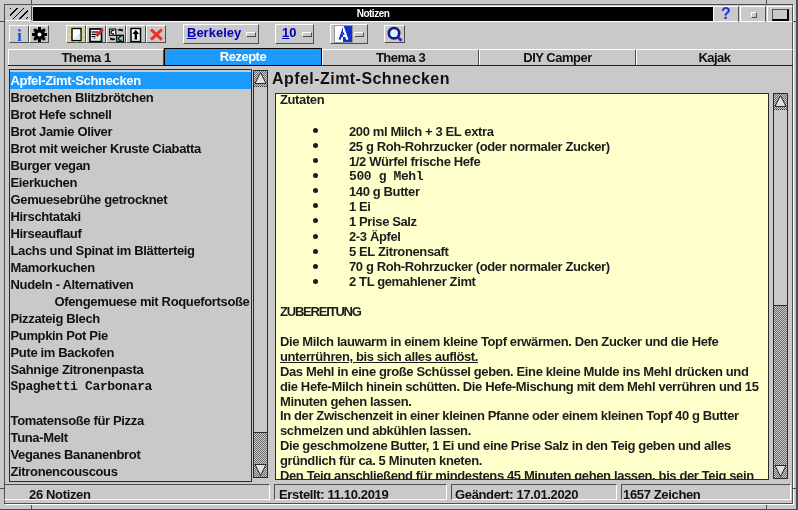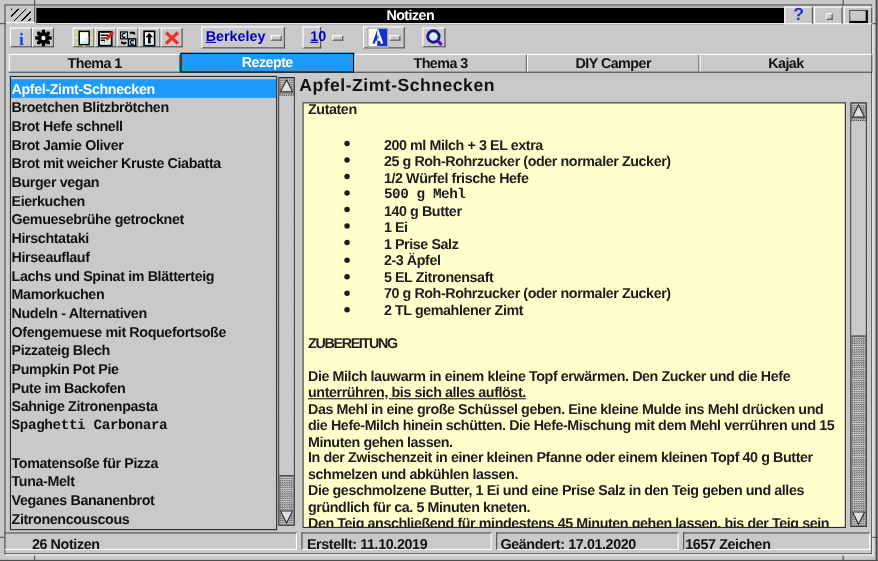--- a/index.html
+++ b/index.html
@@ -4,21 +4,21 @@
 *{margin:0;padding:0;box-sizing:border-box}
 html,body{width:798px;height:510px;overflow:hidden}
 body{position:relative;background:#c9c9c9;font-family:"Liberation Sans",sans-serif;font-weight:bold;font-size:13px;color:#111}
 .abs{position:absolute}
 #frame{left:4px;top:4px;width:789px;height:500px;border:1px solid #4e4e4e}
 .tick{background:#4e4e4e}
 
 #menubtn{left:6px;top:6px;width:26px;height:15px;background:#c9c9c9;border-right:1px solid #4e4e4e;border-bottom:1px solid #fff;}
 #menubtn .hatch{position:absolute;left:4px;top:2px;width:18px;height:11px;
  background:repeating-linear-gradient(135deg,#000 0 1.2px,transparent 1.2px 4.6px)}
-#titleblk{left:33px;top:6px;width:680px;height:16px;background:#000;border-top:1px solid #fff;border-bottom:1px solid #fff;color:#fff;text-align:center;line-height:14px;font-size:13px;letter-spacing:-0.5px}
+#titleblk{left:33px;top:6px;width:680px;height:16px;background:#000;border-top:1px solid #fff;border-bottom:1px solid #fff;color:#fff;text-align:center;line-height:14px;font-size:10px;letter-spacing:-0.5px}
 .tbtn{top:6px;height:16px;background:#c9c9c9;border-top:1px solid #fff;border-left:1px solid #fff;border-right:1px solid #4e4e4e;border-bottom:1px solid #fff}
 #helpbtn{left:713px;width:26px;color:#2230e0;text-align:center;line-height:14.5px;font-size:16px}
 #minbtn{left:740px;width:26px}
 #minbtn i{position:absolute;left:10px;top:5px;width:6px;height:6px;background:#c9c9c9;border-top:1px solid #fff;border-left:1px solid #fff;border-right:1px solid #4e4e4e;border-bottom:1px solid #4e4e4e}
 #maxbtn{left:767px;width:26px}
 #maxbtn i{position:absolute;left:4px;top:2px;width:17px;height:12px;background:#c9c9c9;border-top:1px solid #555;border-left:1px solid #555;border-right:2px solid #000;border-bottom:2px solid #000}
 
 .btn{top:25px;width:20px;height:18px;background:#c9c9c9;border-top:1px solid #fff;border-left:1px solid #fff;border-right:1px solid #4e4e4e;border-bottom:1px solid #4e4e4e;text-align:center}
 .btn svg{position:absolute;left:0px;top:0px}
 .opt{top:24px;height:20px;background:#c9c9c9;border-top:1px solid #fff;border-left:1px solid #fff;border-right:1px solid #4e4e4e;border-bottom:1px solid #4e4e4e;color:#0000bb;font-size:13px;line-height:15px}
@@ -147,21 +147,21 @@
       <g stroke="#f03024" stroke-width="3">
         <line x1="4" y1="3.5" x2="14.8" y2="13.7"></line>
         <line x1="14.8" y1="3.5" x2="4" y2="13.7"></line>
       </g>
     </svg>
   </div>
 <div class="abs opt" style="left:183px;width:76px">
     <span style="position:absolute;left:3px"><u>B</u>erkeley</span>
     <span class="dash" style="left:62px"></span>
   </div>
-<div class="abs opt" style="left:275px;width:17px">
+<div class="abs opt" style="left:275px;width:39px">
     <span style="position:absolute;left:6px"><u>1</u>0</span>
     <span class="dash" style="left:26px"></span>
   </div>
 <div class="abs opt" style="left:330px;width:38px" id="aopt">
     <span class="dash" style="left:23px"></span>
     <span style="position: absolute; left: 3px; top: 0px; width: 19px; height: 18px; background: rgb(255, 255, 255); border: 1px solid rgb(153, 153, 153);"><svg width="17" height="16">
         <defs>
           <clipPath id="cR">
             <rect x="8" y="0" width="9" height="16"></rect>
           </clipPath>
@@ -202,21 +202,21 @@
     <div class="li" style="top: 53.06px;">Brot Jamie Oliver</div>
     <div class="li" style="top: 70.08px;">Brot mit weicher Kruste Ciabatta</div>
     <div class="li" style="top: 87.1px;">Burger vegan</div>
     <div class="li" style="top: 104.12px;">Eierkuchen</div>
     <div class="li" style="top: 121.14px;">Gemuesebrühe getrocknet</div>
     <div class="li" style="top: 138.16px;">Hirschtataki</div>
     <div class="li" style="top: 155.18px;">Hirseauflauf</div>
     <div class="li" style="top: 172.2px;">Lachs und Spinat im Blätterteig</div>
     <div class="li" style="top: 189.22px;">Mamorkuchen</div>
     <div class="li" style="top: 206.24px;">Nudeln - Alternativen</div>
-    <div class="li" style="top: 223.26px;">Ofengemuese mit Roquefortsoße</div>
+    <div class="li" style="top: 223.26px; margin-left: 44px;">Ofengemuese mit Roquefortsoße</div>
     <div class="li" style="top: 240.28px;">Pizzateig Blech</div>
     <div class="li" style="top: 257.3px;">Pumpkin Pot Pie</div>
     <div class="li" style="top: 274.32px;">Pute im Backofen</div>
     <div class="li" style="top: 291.34px;">Sahnige Zitronenpasta</div>
     <div class="li" style="top: 308.36px; font-family: Liberation Mono, monospace;">Spaghetti Carbonara</div>
     <div class="li" style="top: 342.4px;">Tomatensoße für Pizza</div>
     <div class="li" style="top: 359.42px;">Tuna-Melt</div>
     <div class="li" style="top: 376.44px;">Veganes Bananenbrot</div>
     <div class="li" style="top: 393.46px;">Zitronencouscous</div>
   </div>

